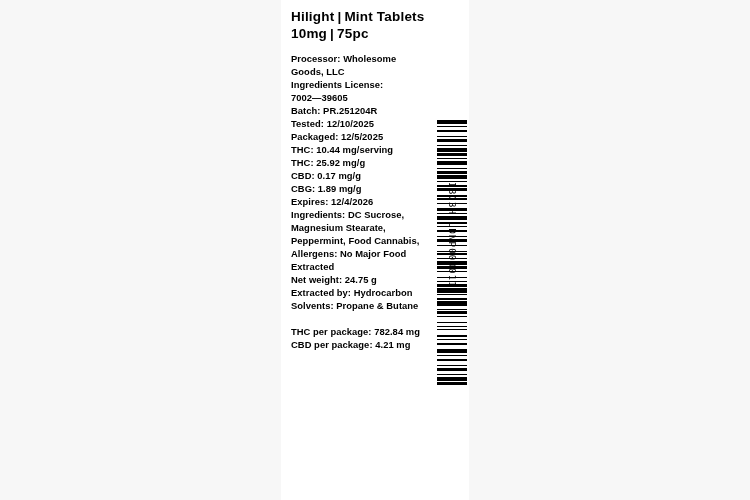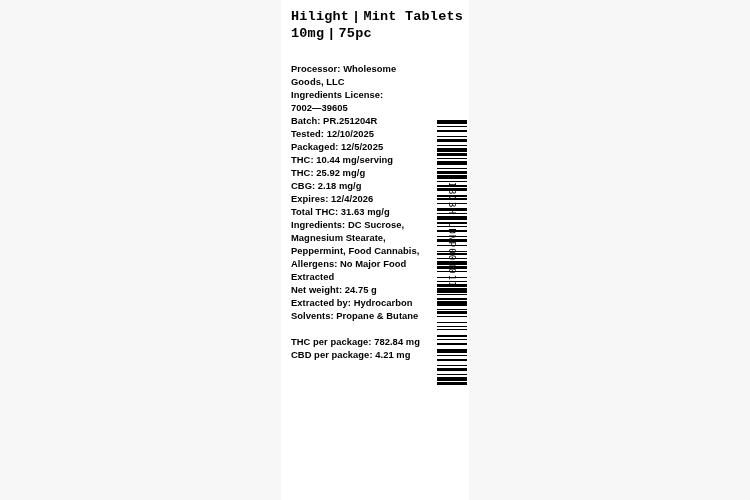--- a/index.html
+++ b/index.html
@@ -37,22 +37,21 @@
     color: #000;
     line-height: 17px;
     letter-spacing: 0.2px;
     white-space: nowrap;
   }
   .title-sep {
     font-weight: bold;
     padding: 0 3px;
   }
   .title-block {
-    margin-bottom: 20px;
-    font-family: Liberation Mono, monospace;
+    margin-bottom: 10px;
   }
   .info-line {
     font-size: 9.4px;
     font-weight: bold;
     color: #000;
     line-height: 13px;
     letter-spacing: 0.05px;
   }
   .spacer-line {
     height: 13px;
@@ -112,23 +111,23 @@
 
     <div class="info-line">Processor: Wholesome</div>
     <div class="info-line">Goods, LLC</div>
     <div class="info-line">Ingredients License:</div>
     <div class="info-line">7002—39605</div>
     <div class="info-line">Batch: PR.251204R</div>
     <div class="info-line">Tested: 12/10/2025</div>
     <div class="info-line">Packaged: 12/5/2025</div>
     <div class="info-line">THC: 10.44 mg/serving</div>
     <div class="info-line">THC: 25.92 mg/g</div>
-    <div class="info-line">CBG: 2.18 mg/g</div>
+    <div class="info-line">CBD: 0.17 mg/g</div>
+    <div class="info-line">CBG: 1.89 mg/g</div>
     <div class="info-line">Expires: 12/4/2026</div>
-    <div class="info-line">Total THC: 31.63 mg/g</div>
     <div class="info-line">Ingredients: DC Sucrose,</div>
     <div class="info-line">Magnesium Stearate,</div>
     <div class="info-line">Peppermint, Food Cannabis,</div>
     <div class="info-line">Allergens: No Major Food</div>
     <div class="info-line">Extracted</div>
     <div class="info-line">Net weight: 24.75 g</div>
     <div class="info-line">Extracted by: Hydrocarbon</div>
     <div class="info-line">Solvents: Propane &amp; Butane</div>
 
     <div class="spacer-line"></div>

